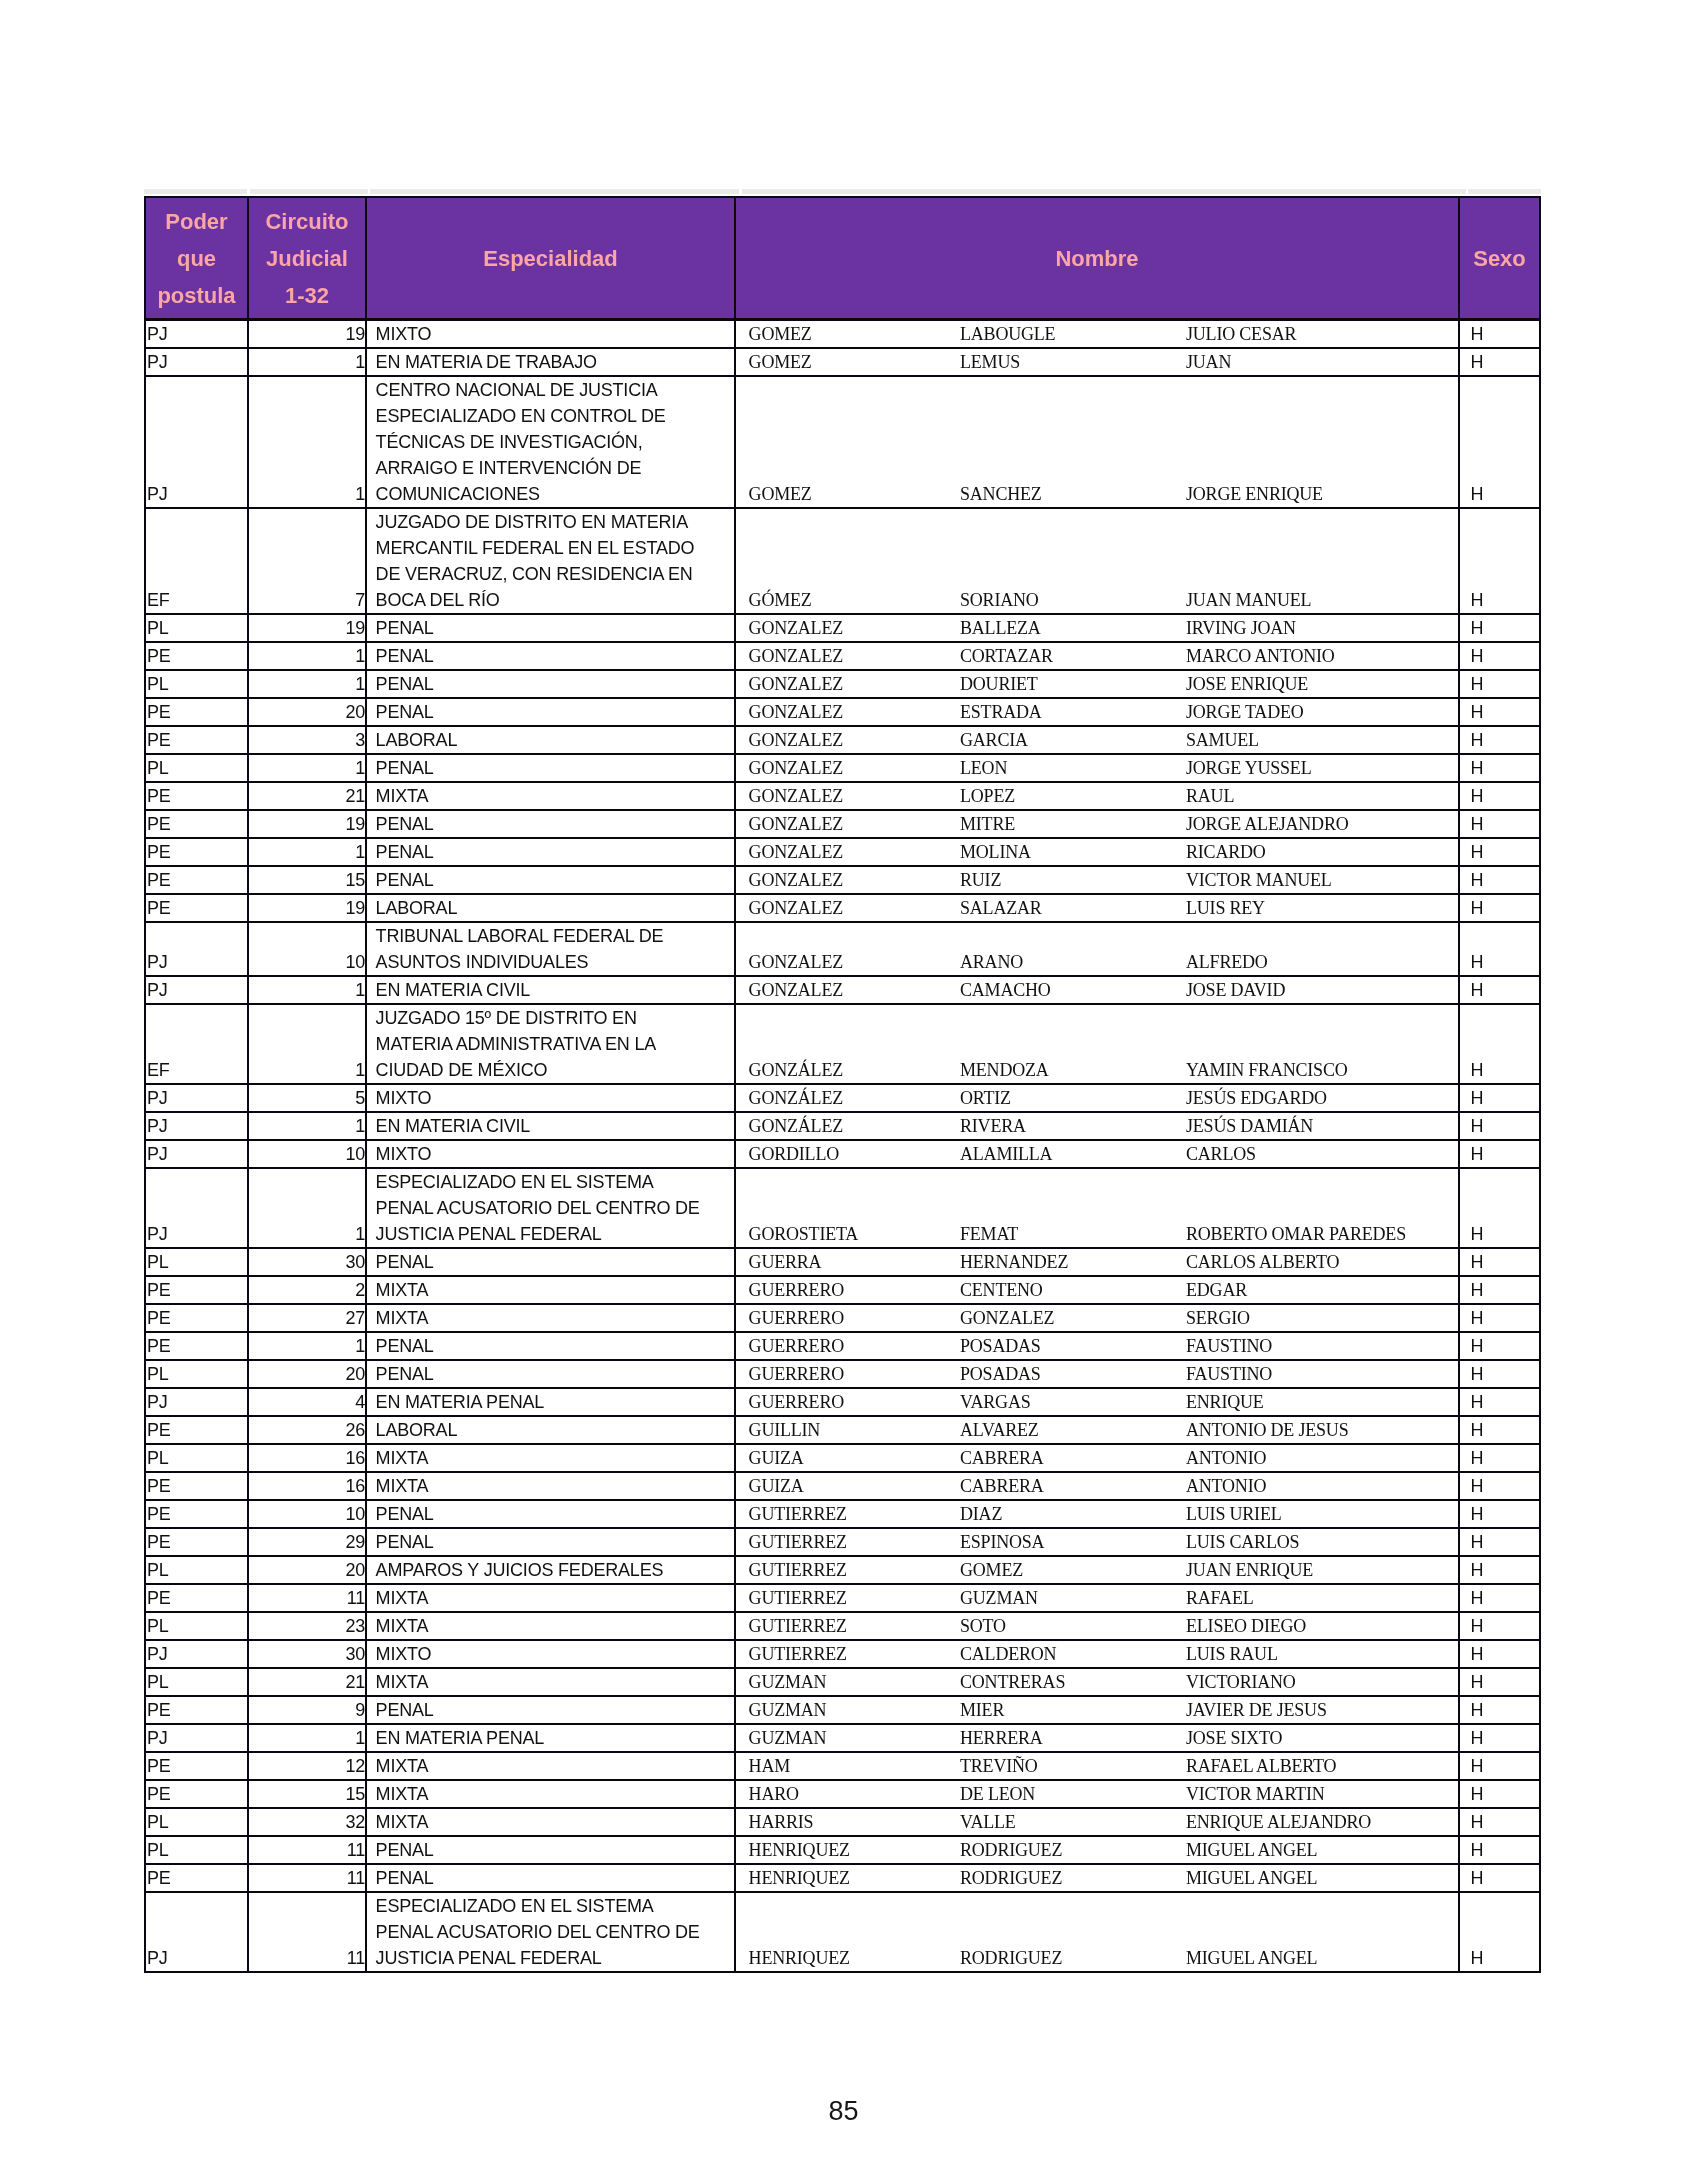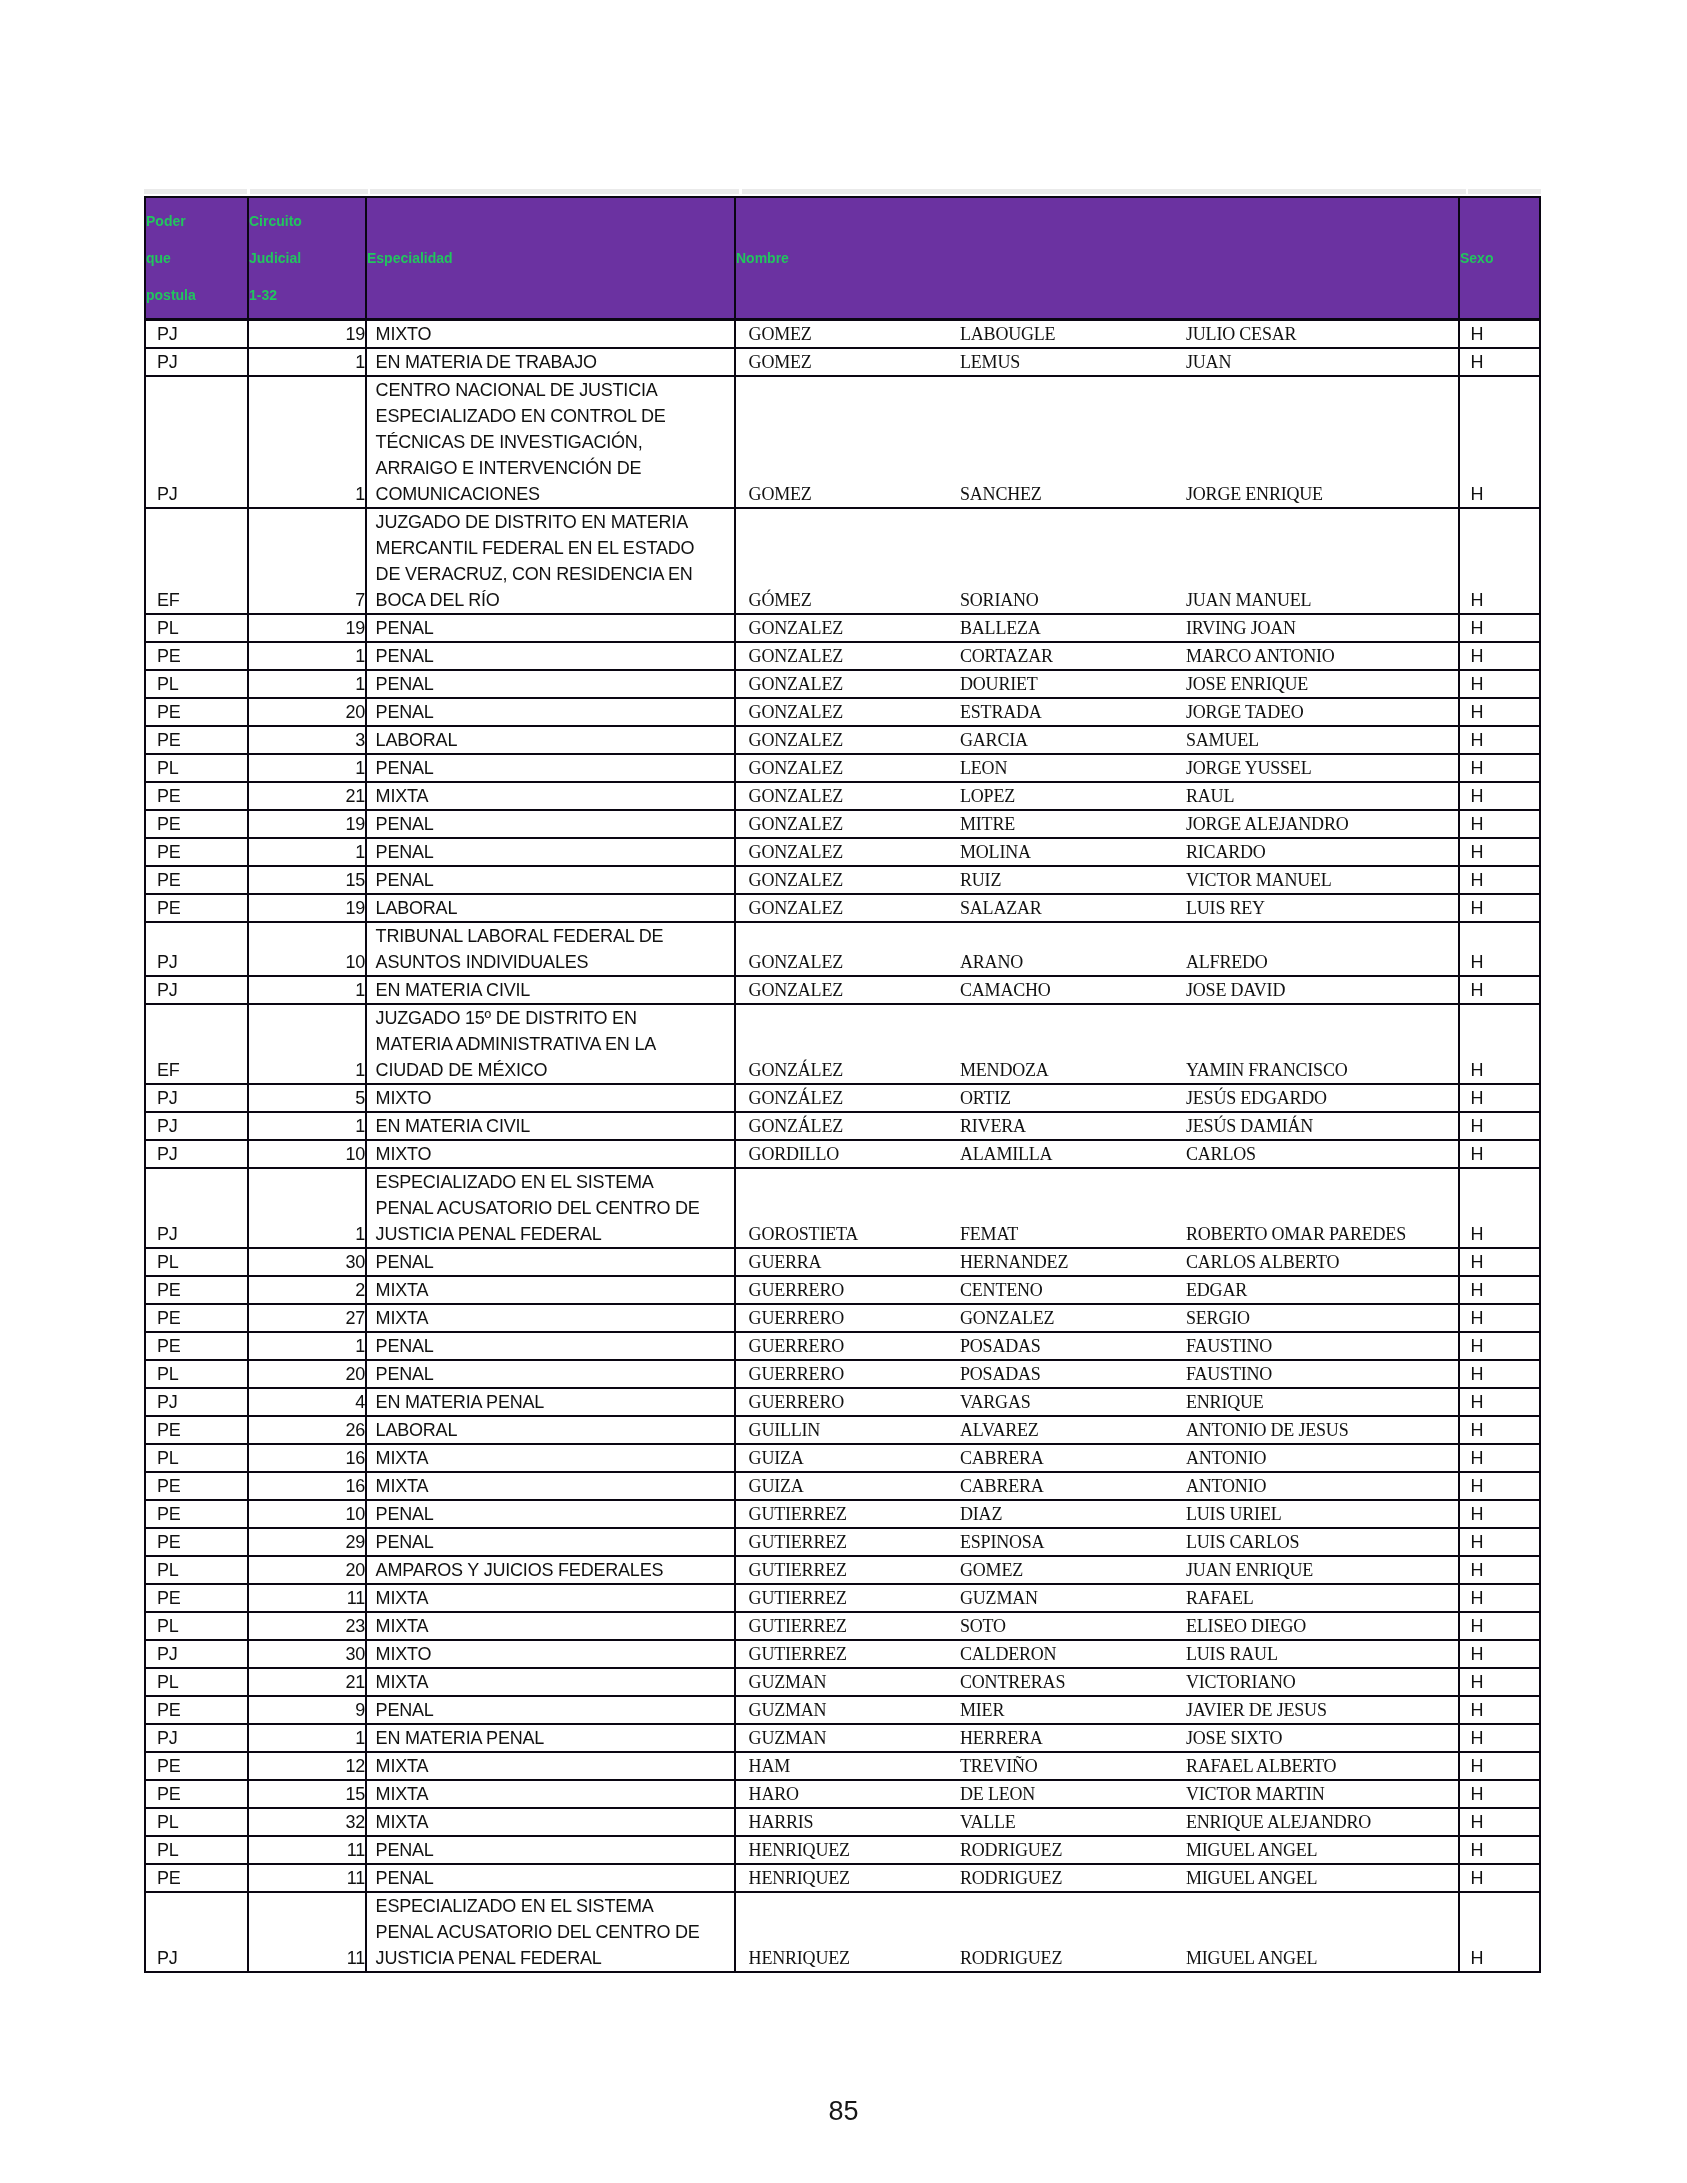--- a/index.html
+++ b/index.html
@@ -24,36 +24,36 @@
   .seg-sexo{flex:1;}
 
   table{border-collapse:collapse;table-layout:fixed;width:1394px;}
   col.c-poder{width:103px;}
   col.c-circuito{width:118px;}
   col.c-especialidad{width:369px;}
   col.c-nombre{width:724px;}
   col.c-sexo{width:81px;}
 
   th{
-    background:var(--header-bg);color:#22c55e;font-weight:bold;
-    font-size:14px;line-height:37px;text-align:left;vertical-align:middle;
+    background:var(--header-bg);color:#fca5a5;font-weight:bold;
+    font-size:22px;line-height:37px;text-align:center;vertical-align:middle;
     white-space:pre-line;height:120px;
     border:2px solid var(--border-col);
     border-top-width:2.6px;border-bottom-width:3.3px;
     padding:0;
   }
   td{
     border:2px solid var(--border-col);
     border-top-width:2.6px;border-bottom-width:2.6px;
     font-size:18px;line-height:26px;
     vertical-align:bottom;padding:0;
     letter-spacing:-0.2px;
     overflow:hidden;
   }
-  td.poder{padding-left:11px;}
+  td.poder{padding-left:1px;}
   td.circuito{padding-left:10px;text-align:right;}
   td.especialidad{padding-left:8.6px;white-space:pre-line;margin-top:36px;}
   td.sexo{padding-left:10.6px;}
   td.nombre{padding:0;font-family:Liberation Serif, serif;}
   .nombre-inner{display:flex;width:100%;}
   .nombre-inner .ap-paterno{width:224px;padding-left:12.6px;box-sizing:border-box;}
   .nombre-inner .ap-materno{width:214px;}
   .nombre-inner .nombres{flex:1;margin-left:12px;}
 
   .page-number{

